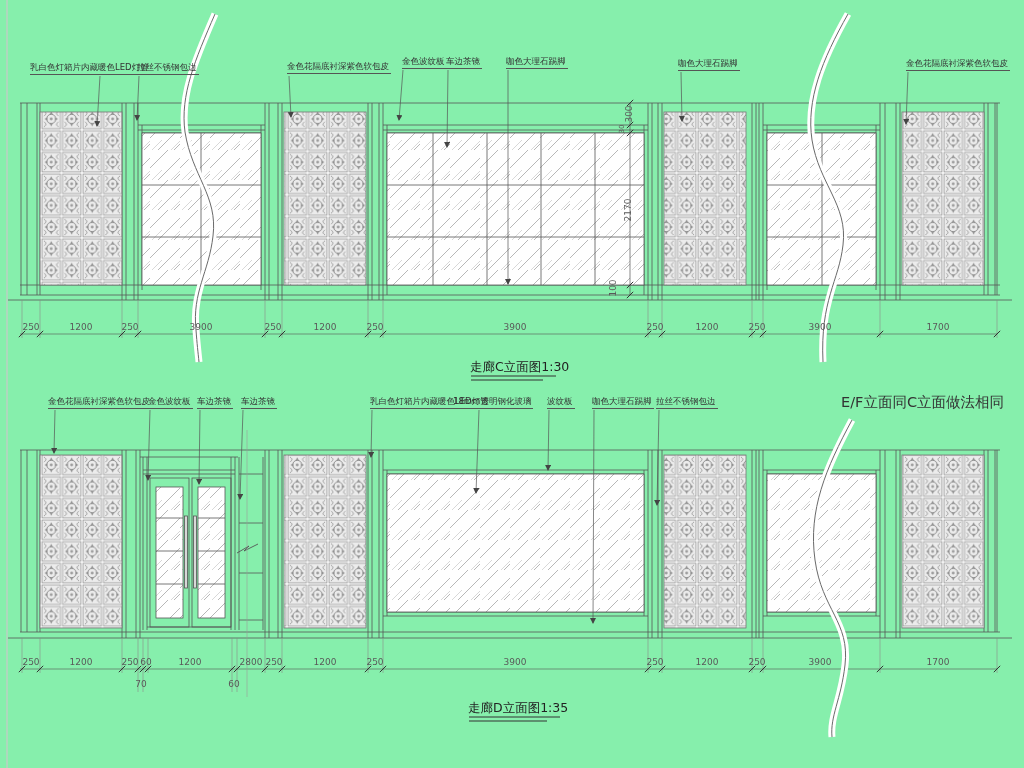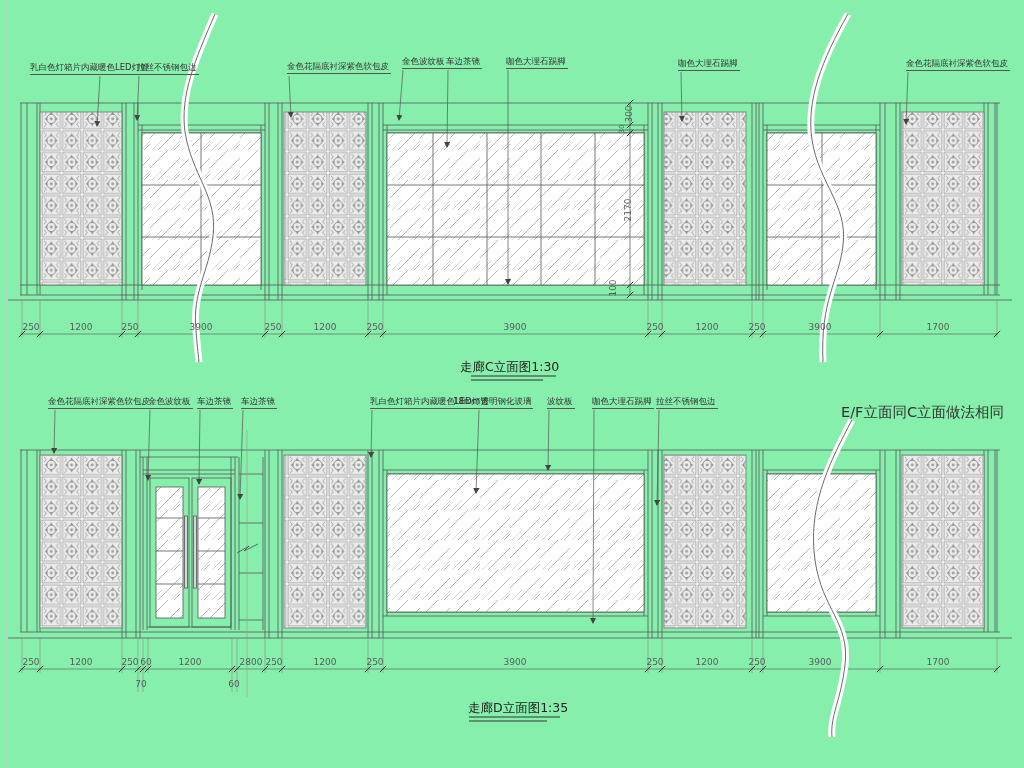--- a/index.html
+++ b/index.html
@@ -6,21 +6,21 @@
   #app{position:relative;width:1024px;height:768px;background:#86efac;overflow:hidden;
        font-family:"DejaVu Sans","Liberation Sans",sans-serif;}
   svg{position:absolute;left:0;top:0;}
   .lbl{position:absolute;font-size:8.5px;line-height:1.15;color:#333;
        border-bottom:1px solid #555;padding:0 2px 1px 0;white-space:nowrap;}
   .dim{position:absolute;font-size:9px;color:#5a5a5a;transform:translateX(-50%);white-space:nowrap;}
   .vdim{position:absolute;font-size:9px;color:#5a5a5a;white-space:nowrap;
         transform:translate(-50%,-50%) rotate(-90deg);}
   .vdim.small{font-size:7px;}
   .ttl{position:absolute;font-size:12.5px;color:#222;white-space:nowrap;}
-  .note{position:absolute;font-size:14.5px;color:#333;white-space:nowrap;margin-top:10px;}
+  .note{position:absolute;font-size:14.5px;color:#333;white-space:nowrap;}
 </style>
 </head>
 <body>
 
 <div id="app">
 
 <svg width="1024" height="768" viewBox="0 0 1024 768">
   <defs>
     <pattern id="orn" width="20.5" height="21.625" patternUnits="userSpaceOnUse">
       <rect width="20.5" height="21.625" fill="#fff"></rect>
@@ -232,21 +232,21 @@
 <span class="dim" style="left:707px;top:322px">1200</span>
 <span class="dim" style="left:757px;top:322px">250</span>
 <span class="dim" style="left:820px;top:322px">3900</span>
 <span class="dim" style="left:938px;top:322px">1700</span>
 
 <span class="vdim" style="left:629px;top:114px">300</span>
 <span class="vdim small" style="left:622px;top:129px">30</span>
 <span class="vdim" style="left:628px;top:210px">2170</span>
 <span class="vdim" style="left:613px;top:288px">100</span>
 
-<span class="ttl" style="left:460px;top:359px">走廊C立面图1:30</span>
+<span class="ttl" style="left:470px;top:359px">走廊C立面图1:30</span>
 
 <span class="lbl" style="left:48px;top:397px">金色花隔底衬深紫色软包皮</span>
 <span class="lbl" style="left:148px;top:397px">金色波纹板</span>
 <span class="lbl" style="left:197px;top:397px">车边茶镜</span>
 <span class="lbl" style="left:241px;top:397px">车边茶镜</span>
 <span class="lbl" style="left:370px;top:397px">乳白色灯箱片内藏暖色LED灯管</span>
 <span class="lbl" style="left:453px;top:397px">18mm透明钢化玻璃</span>
 <span class="lbl" style="left:547px;top:397px">波纹板</span>
 <span class="lbl" style="left:592px;top:397px">咖色大理石踢脚</span>
 <span class="lbl" style="left:656px;top:397px">拉丝不锈钢包边</span>

